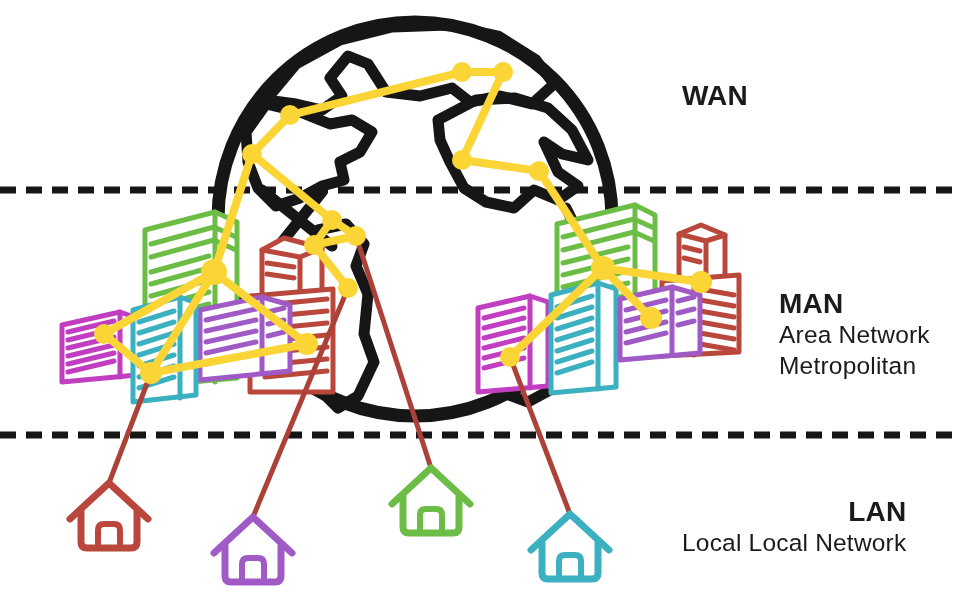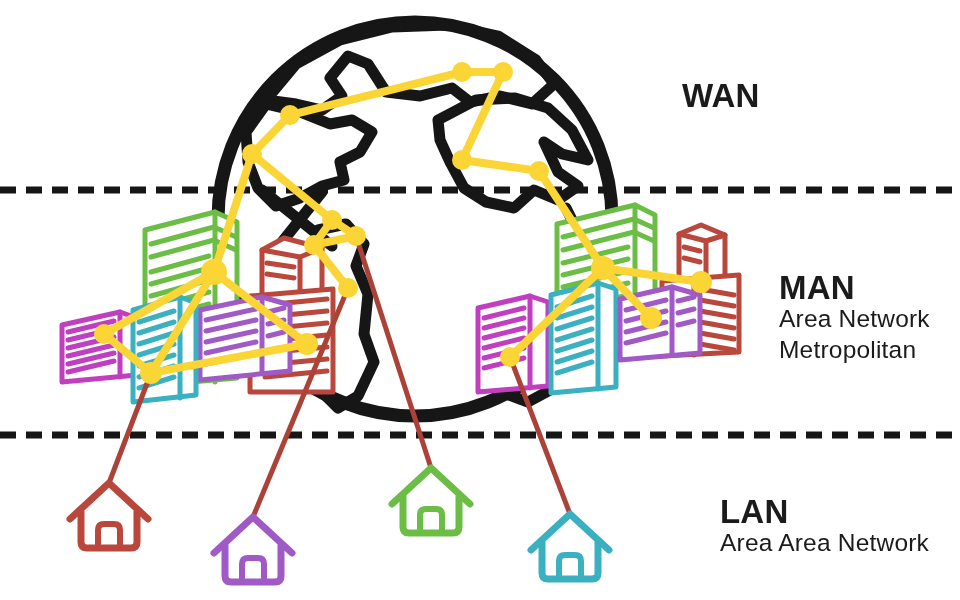--- a/index.html
+++ b/index.html
@@ -8,24 +8,24 @@
     --c-text:#1B1B1B; --c-background:#FFFFFF;
   }
   html,body{margin:0;padding:0;}
   body{
     width:960px;height:600px;overflow:hidden;background:var(--c-background);
     font-family:"Liberation Sans", sans-serif;position:relative;
   }
   .stage{position:absolute;inset:0;width:960px;height:600px;}
   svg{position:absolute;left:0;top:0;}
   .zone-label{position:absolute;color:var(--c-text);font-size:24.5px;line-height:31px;letter-spacing:0.2px;}
-  .zone-label .acronym{font-size:33px;font-weight:bold;}
+  .zone-label .acronym{font-size:28px;font-weight:bold;}
   .lbl-wan{left:682px;top:80px;}
-  .lbl-man{left:779px;top:272px;}
-  .lbl-lan{left:720px;top:496px;}
+  .lbl-man{left:779px;top:288px;}
+  .lbl-lan{left:682px;top:496px;text-align:right;}
 </style>
 </head>
 <body>
 
 <div class="stage">
 
 <svg width="960" height="600" viewBox="0 0 960 600">
 
   <g fill="none" style="stroke:var(--c-black)" stroke-linejoin="round" stroke-linecap="round">
     <circle cx="415" cy="219" r="197" stroke-width="13" fill="#fff"></circle>
@@ -193,16 +193,16 @@
 <div class="zone-label lbl-wan">
   <div class="acronym">WAN</div>
 </div>
 <div class="zone-label lbl-man">
   <div class="acronym">MAN</div>
   <div class="name">Area Network</div>
   <div class="name">Metropolitan</div>
 </div>
 <div class="zone-label lbl-lan">
   <div class="acronym">LAN</div>
-  <div class="name">Area Area Network</div>
+  <div class="name">Local Local Network</div>
 </div>
 
 </div>
 
 </body></html>

